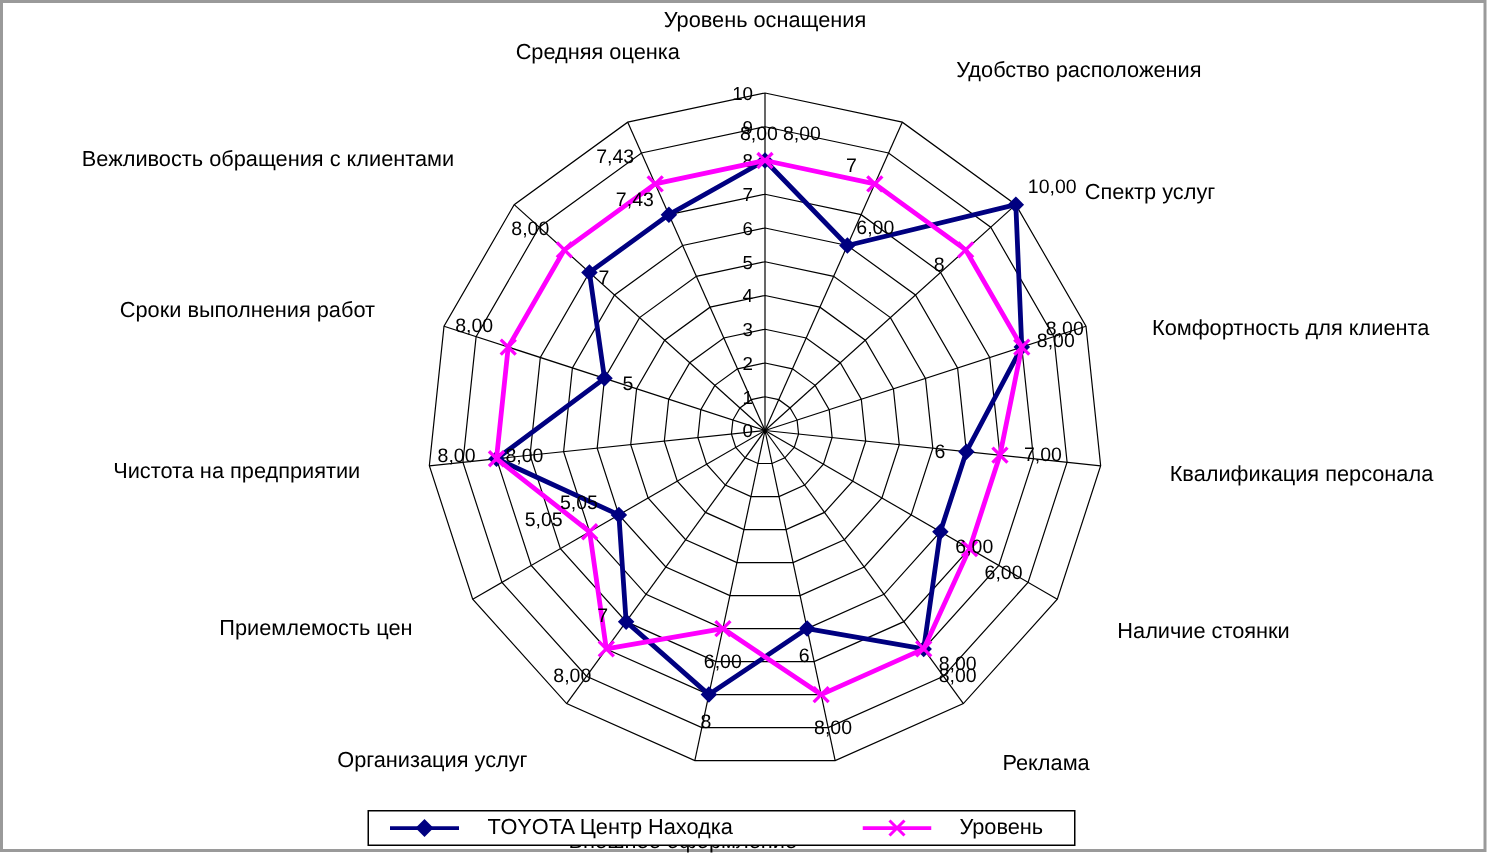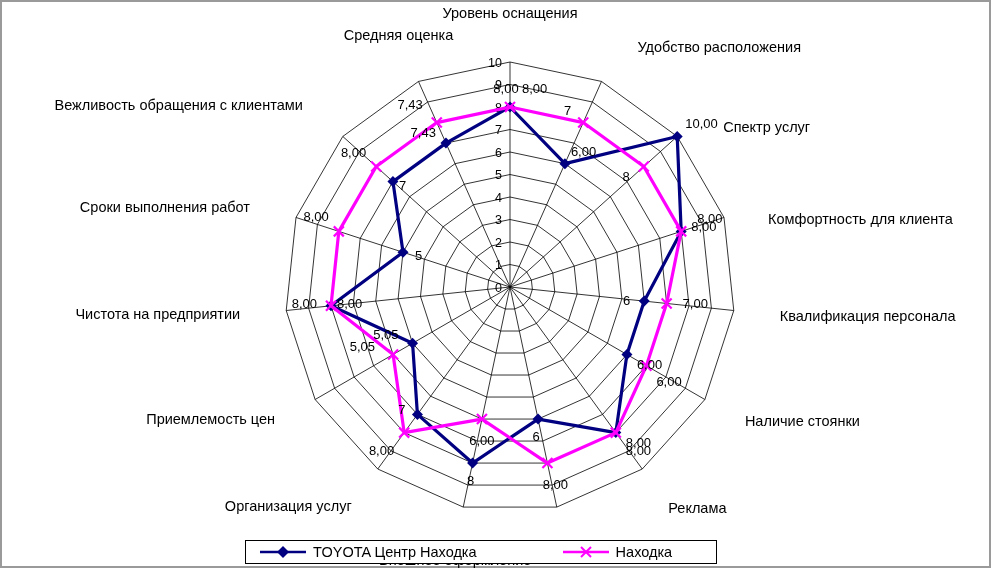--- a/index.html
+++ b/index.html
@@ -64,21 +64,21 @@
   }
   .legend-entry {
     display: flex;
     align-items: center;
     font-size: 14.5px;
     color: #000000;
   }
   .legend-entry.first { margin-left: 14px; }
   .legend-entry.second { margin-left: 86px; }
   .legend-swatch { margin-right: 7px; line-height: 0; }
-  .legend-text { white-space: nowrap; }
+  .legend-text { white-space: nowrap; margin-left: 12px; }
 </style>
 </head>
 <body>
 
 <div id="chart-frame">
   <svg id="chart-svg" width="991" height="568">
       <polygon points="508.00,262.50 517.15,264.45 524.72,269.94 529.40,278.05 530.38,287.35 527.49,296.25 521.23,303.20 512.68,307.01 503.32,307.01 494.77,303.20 488.51,296.25 485.62,287.35 486.60,278.05 491.28,269.94 498.85,264.45" class="grid-line" fill="none"></polygon>
       <polygon points="508.00,240.00 526.30,243.89 541.44,254.89 550.80,271.09 552.75,289.70 546.97,307.50 534.45,321.41 517.36,329.02 498.64,329.02 481.55,321.41 469.03,307.50 463.25,289.70 465.20,271.09 474.56,254.89 489.70,243.89" class="grid-line" fill="none"></polygon>
       <polygon points="508.00,217.50 535.45,223.34 558.16,239.83 572.20,264.14 575.13,292.06 566.46,318.75 547.68,339.61 522.03,351.02 493.97,351.02 468.32,339.61 449.54,318.75 440.87,292.06 443.80,264.14 457.84,239.83 480.55,223.34" class="grid-line" fill="none"></polygon>
       <polygon points="508.00,195.00 544.61,202.78 574.88,224.78 593.60,257.19 597.51,294.41 585.94,330.00 560.90,357.81 526.71,373.03 489.29,373.03 455.10,357.81 430.06,330.00 418.49,294.41 422.40,257.19 441.12,224.78 471.39,202.78" class="grid-line" fill="none"></polygon>
@@ -249,16 +249,16 @@
       <span class="legend-text">TOYOTA Центр Находка</span>
     </div>
     <div class="legend-entry second">
       <span class="legend-swatch">
         <svg width="46" height="14" viewBox="0 0 46 14">
           <line x1="0" y1="7" x2="46" y2="7" stroke="#ff00ff" stroke-width="2.5"></line>
           <line x1="18" y1="2" x2="28" y2="12" stroke="#ff00ff" stroke-width="2"></line>
           <line x1="28" y1="2" x2="18" y2="12" stroke="#ff00ff" stroke-width="2"></line>
         </svg>
       </span>
-      <span class="legend-text">Находка</span>
+      <span class="legend-text">Уровень</span>
     </div>
   </div>
 </div>
 
 </body></html>

